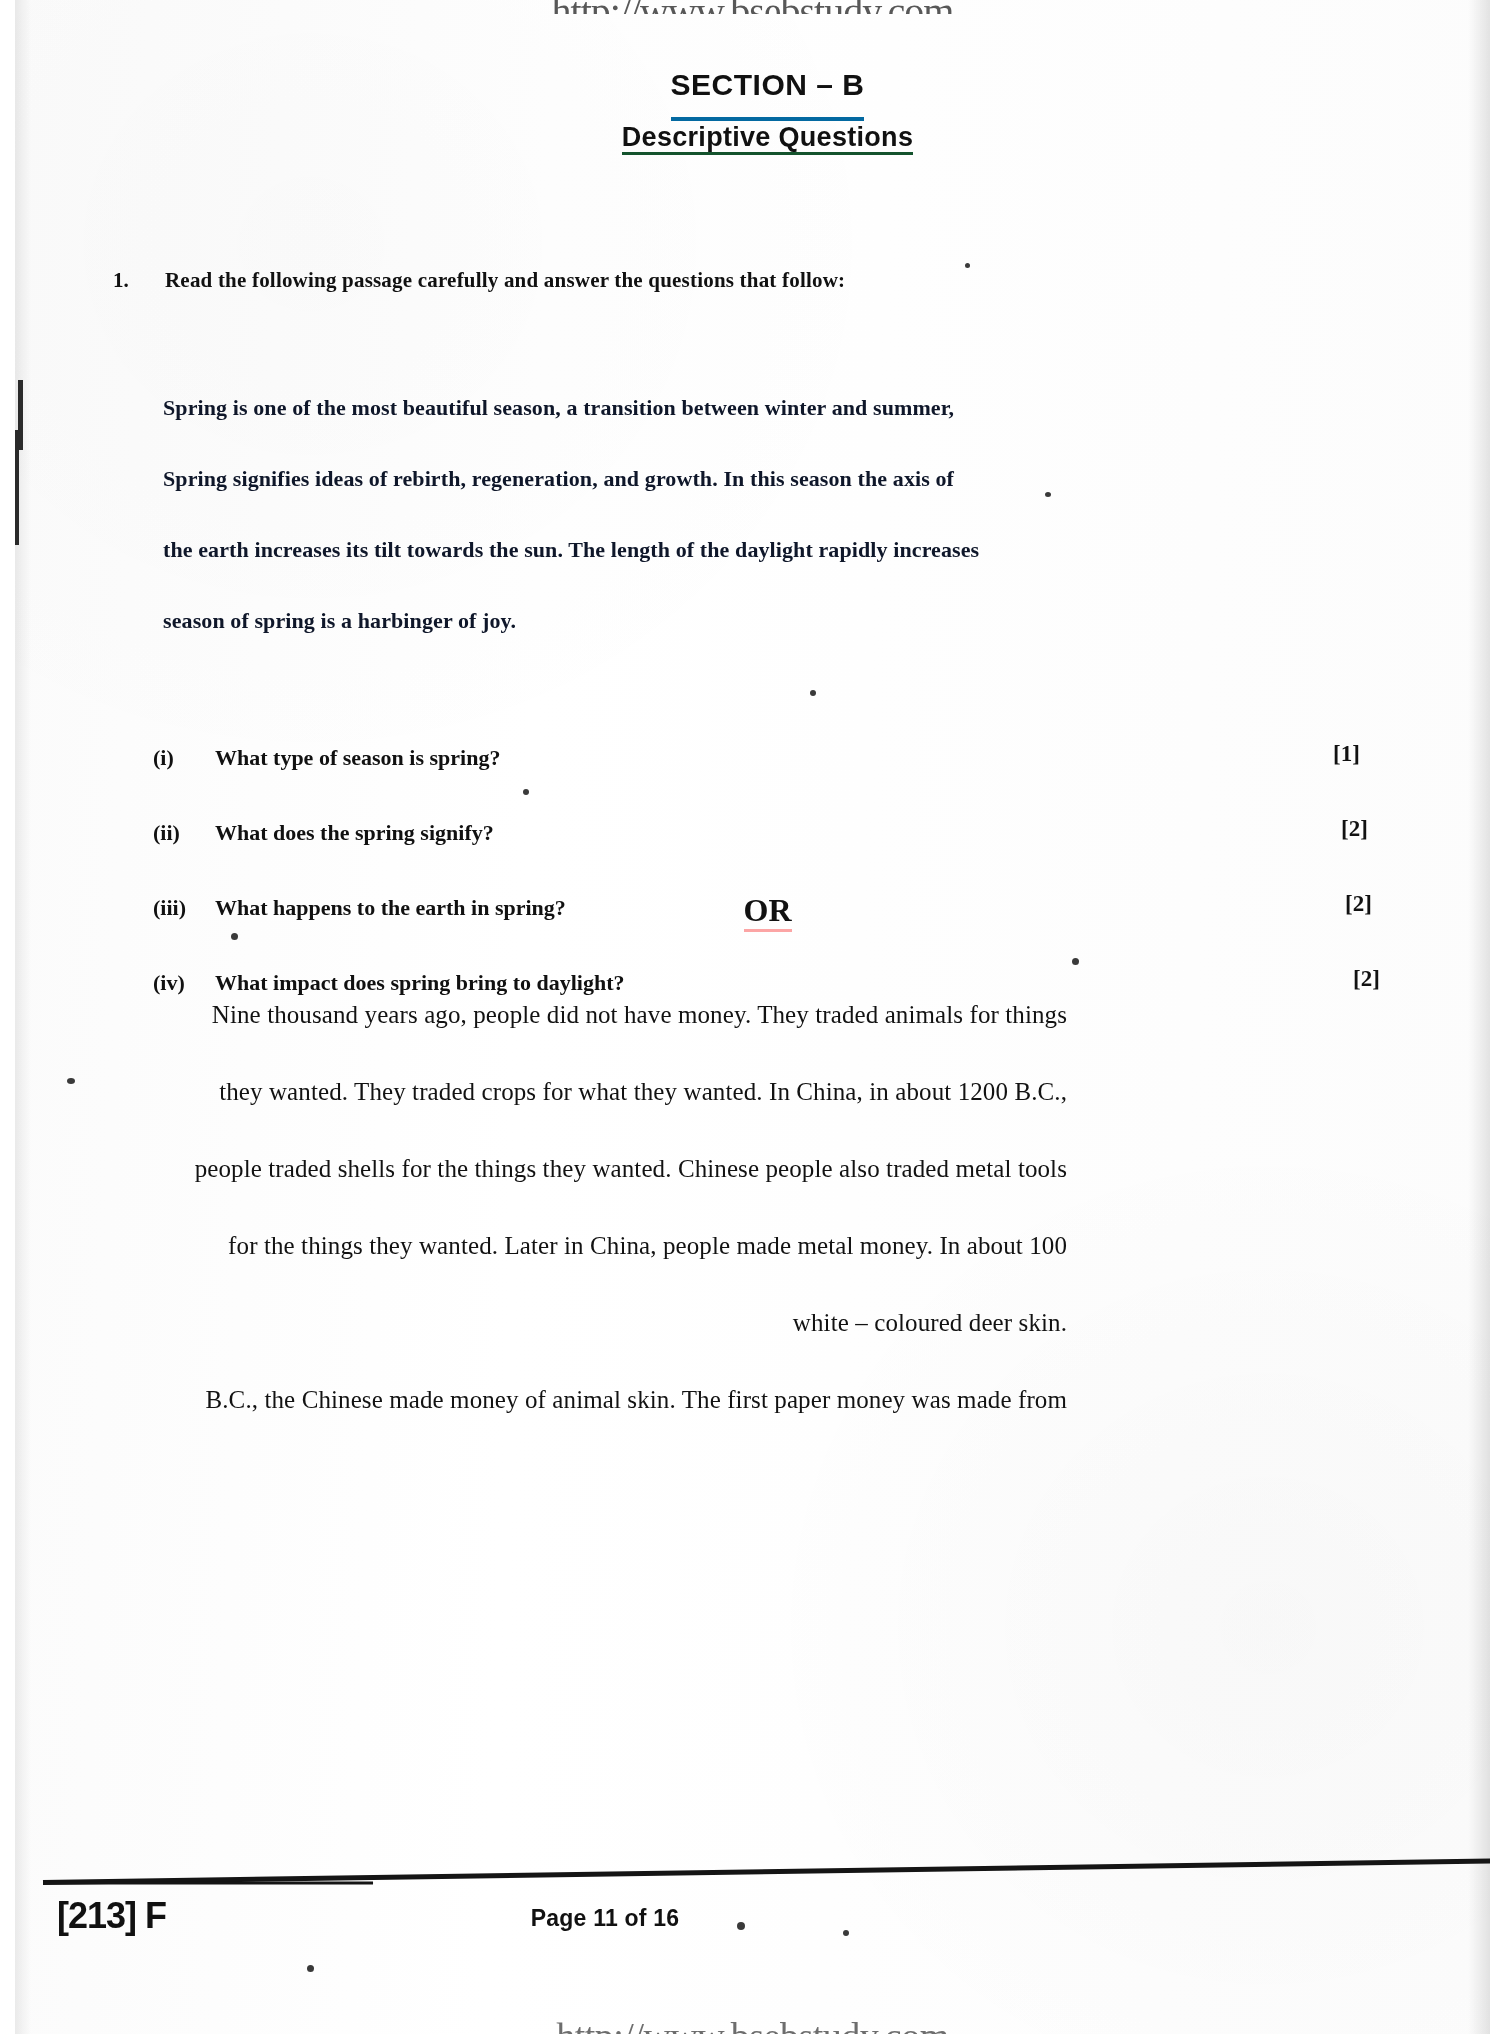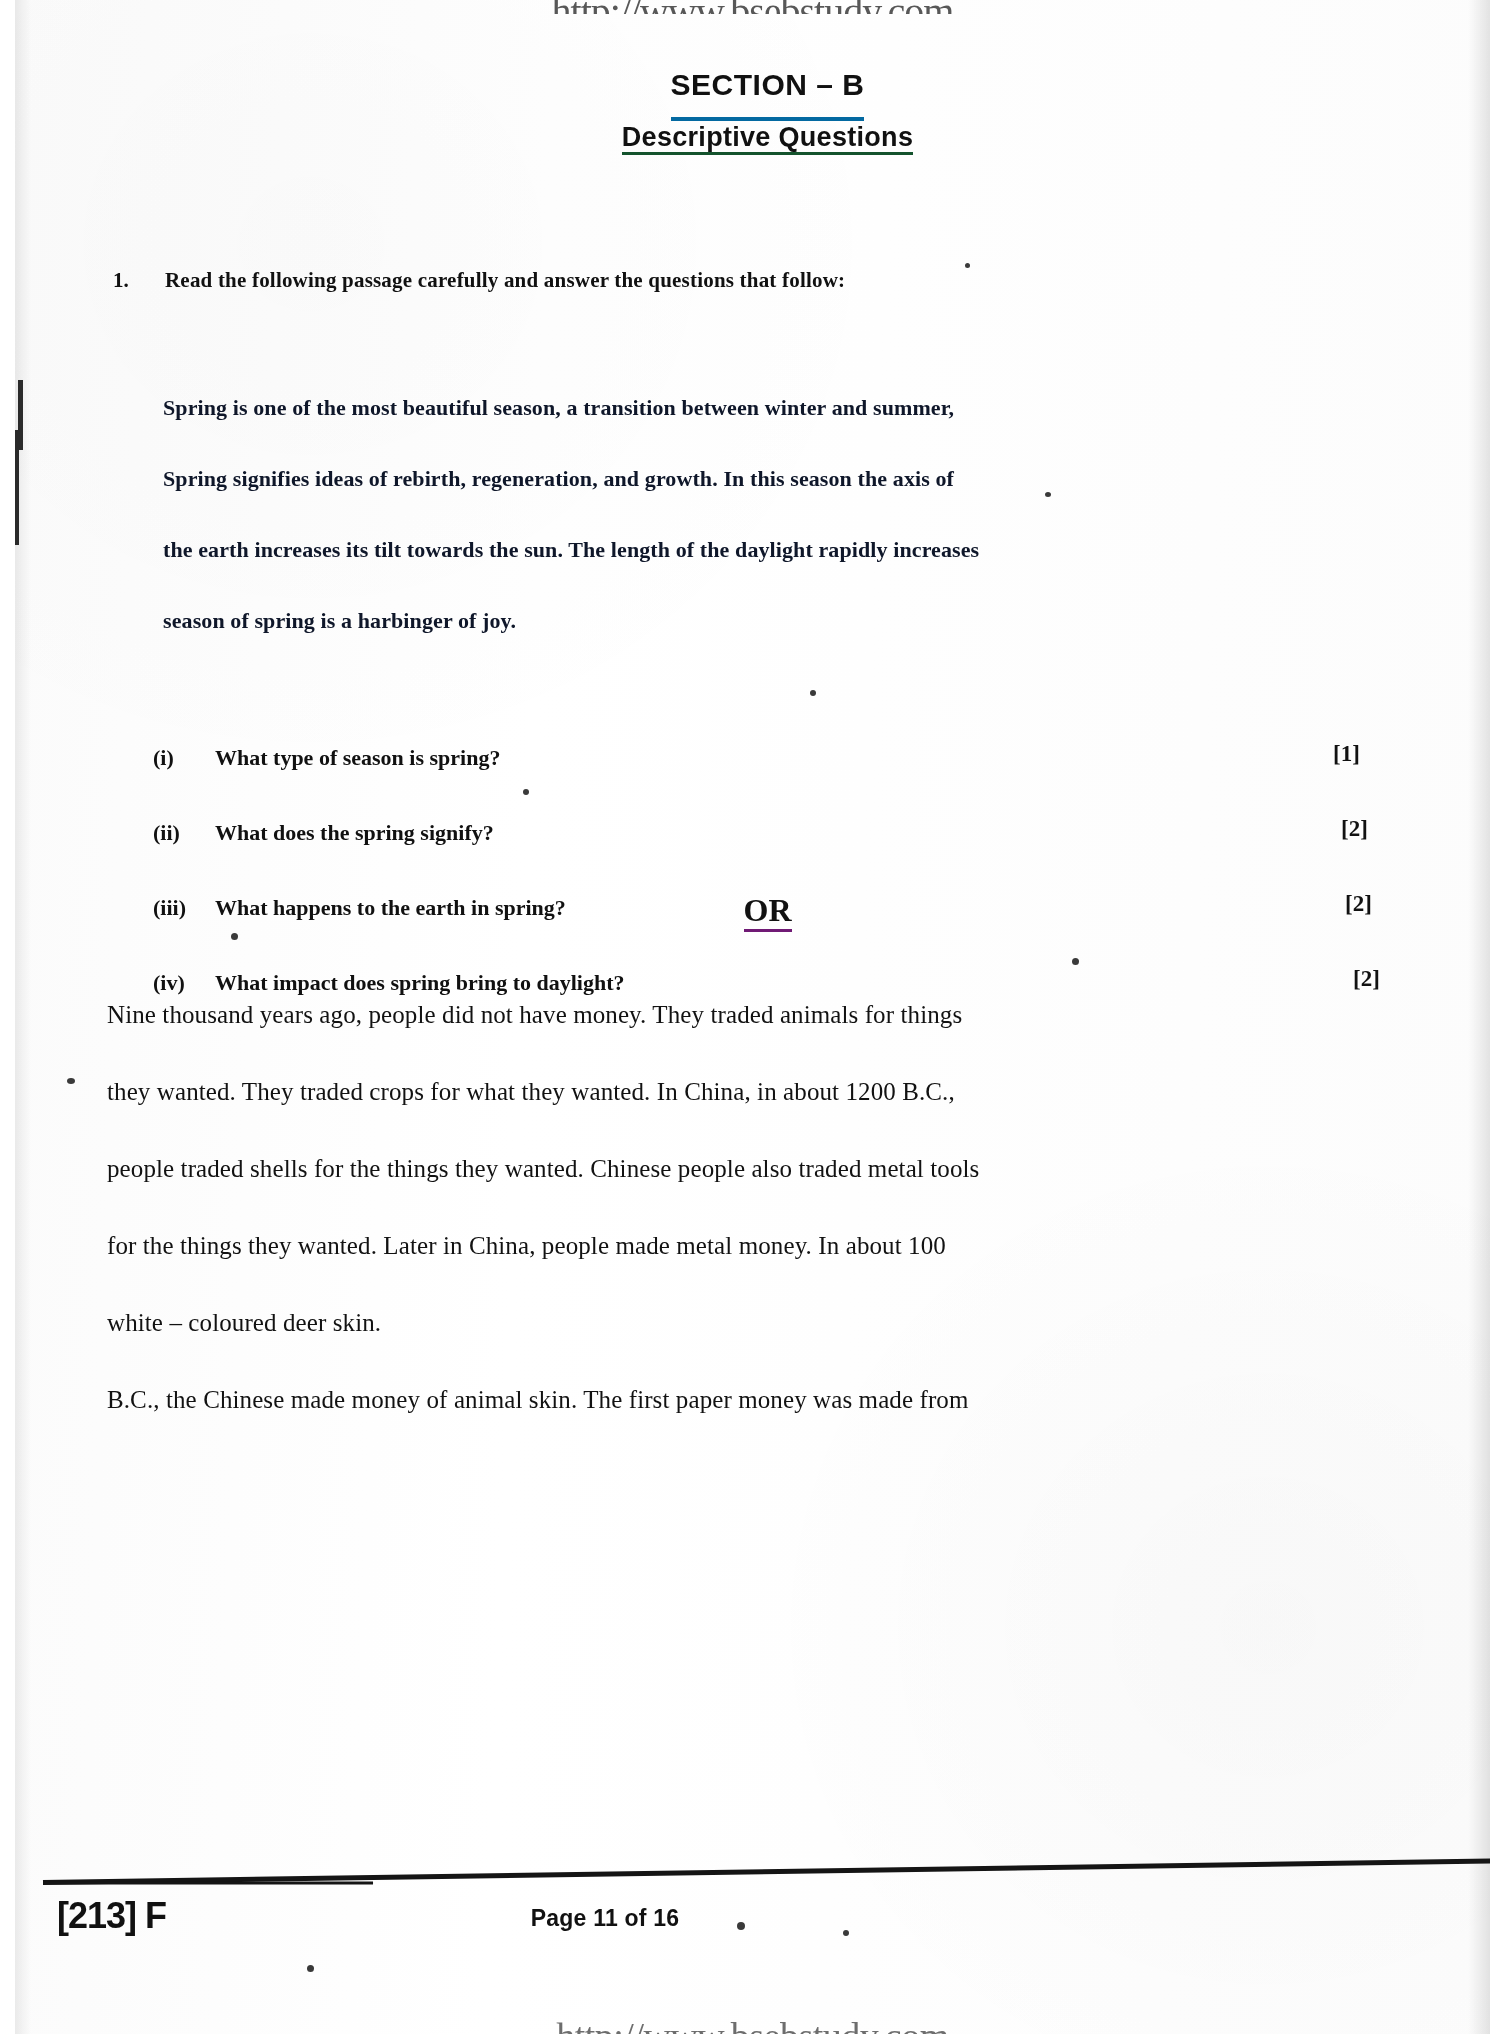--- a/index.html
+++ b/index.html
@@ -214,30 +214,31 @@
     position: absolute;
     top: 892px;
     left: 0;
     width: 100%;
     text-align: center;
     font-family: "Liberation Serif", serif;
     font-weight: bold;
     font-size: 32px;
   }
   .or-divider span.u {
-    border-bottom: 3px solid #701a75;
+    border-bottom: 3px solid #fca5a5;
     padding-bottom: 1px;
   }
 
   
   .passage-alt {
     position: absolute;
     left: 92px;
     top: 976px;
     width: 960px;
+    text-align: right;
   }
   .passage-alt .pline {
     font-family: "Liberation Serif", serif;
     font-size: 25px;
     line-height: 77px;
     letter-spacing: 0.1px;
     white-space: nowrap;
     color: #121212;
   }
 

